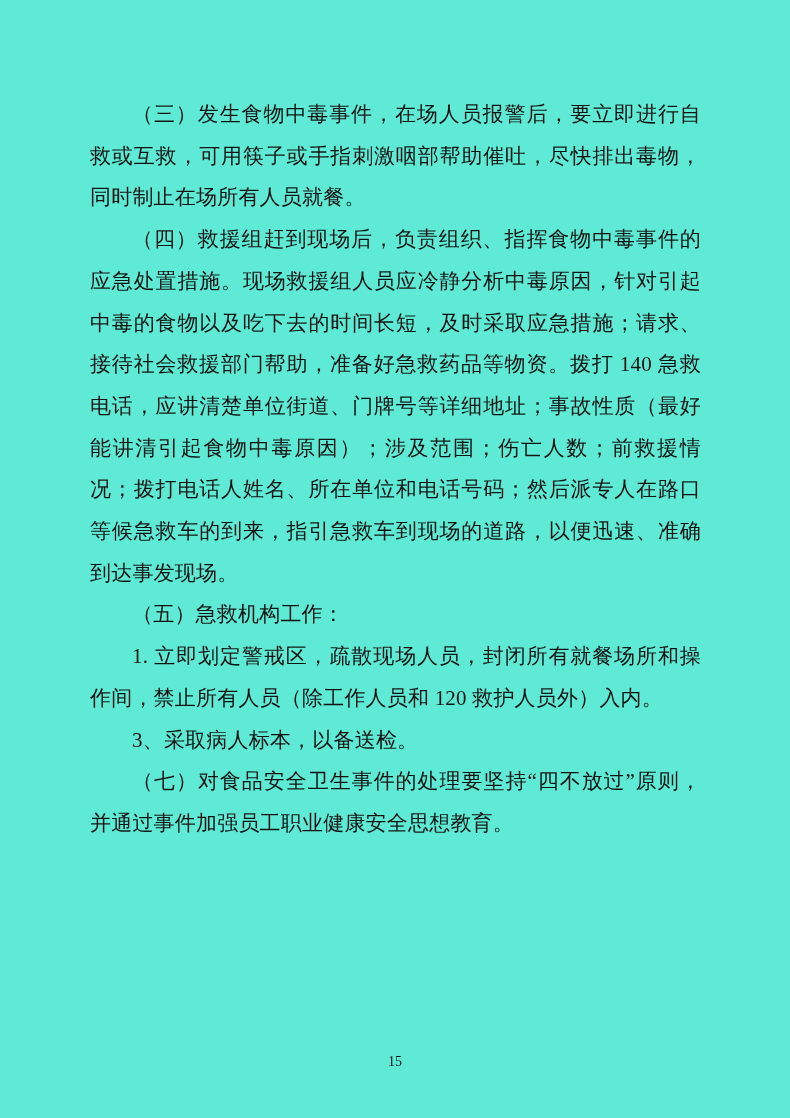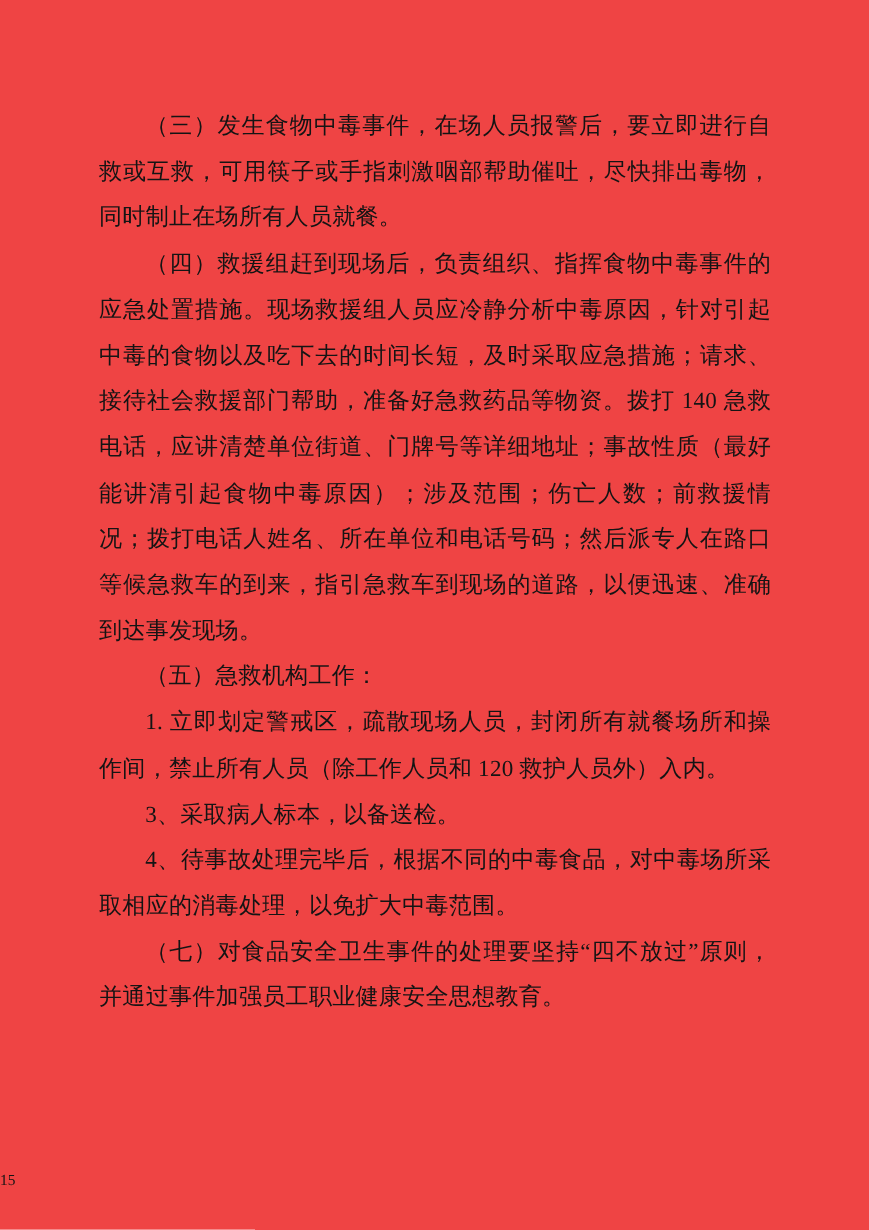--- a/index.html
+++ b/index.html
@@ -4,21 +4,21 @@
 <style>
   html, body {
     margin: 0;
     padding: 0;
     background: #ffffff;
   }
   .page {
     position: relative;
     width: 790px;
     height: 1118px;
-    background: #ef4444;
+    background: #5eead4;
     overflow: hidden;
     font-family: "Liberation Serif", "DejaVu Serif", serif;
     color: #141414;
   }
   .content {
     position: absolute;
     left: 90px;
     top: 94px;
     width: 611px;
   }
@@ -30,37 +30,36 @@
     text-align: justify;
     text-indent: 2em;
     letter-spacing: 0.2px;
     word-break: break-all;
   }
   .footer {
     position: absolute;
     top: 1052px;
     left: 0;
     width: 100%;
-    margin-top: 12px;
+    text-align: center;
   }
   .page-number {
     font-size: 14px;
     line-height: 18px;
     color: #141414;
   }
 </style>
 </head>
 <body>
 
 <div class="page">
   <div class="content">
     <p>（三）发生食物中毒事件，在场人员报警后，要立即进行自救或互救，可用筷子或手指刺激咽部帮助催吐，尽快排出毒物，同时制止在场所有人员就餐。</p>
     <p>（四）救援组赶到现场后，负责组织、指挥食物中毒事件的应急处置措施。现场救援组人员应冷静分析中毒原因，针对引起中毒的食物以及吃下去的时间长短，及时采取应急措施；请求、接待社会救援部门帮助，准备好急救药品等物资。拨打 140 急救电话，应讲清楚单位街道、门牌号等详细地址；事故性质（最好能讲清引起食物中毒原因）；涉及范围；伤亡人数；前救援情况；拨打电话人姓名、所在单位和电话号码；然后派专人在路口等候急救车的到来，指引急救车到现场的道路，以便迅速、准确到达事发现场。</p>
     <p>（五）急救机构工作：</p>
     <p>1. 立即划定警戒区，疏散现场人员，封闭所有就餐场所和操作间，禁止所有人员（除工作人员和 120 救护人员外）入内。</p>
     <p>3、采取病人标本，以备送检。</p>
-    <p>4、待事故处理完毕后，根据不同的中毒食品，对中毒场所采取相应的消毒处理，以免扩大中毒范围。</p>
     <p>（七）对食品安全卫生事件的处理要坚持“四不放过”原则，并通过事件加强员工职业健康安全思想教育。</p>
   </div>
   <div class="footer">
     <span class="page-number">15</span>
   </div>
 </div>
 
 </body></html>

